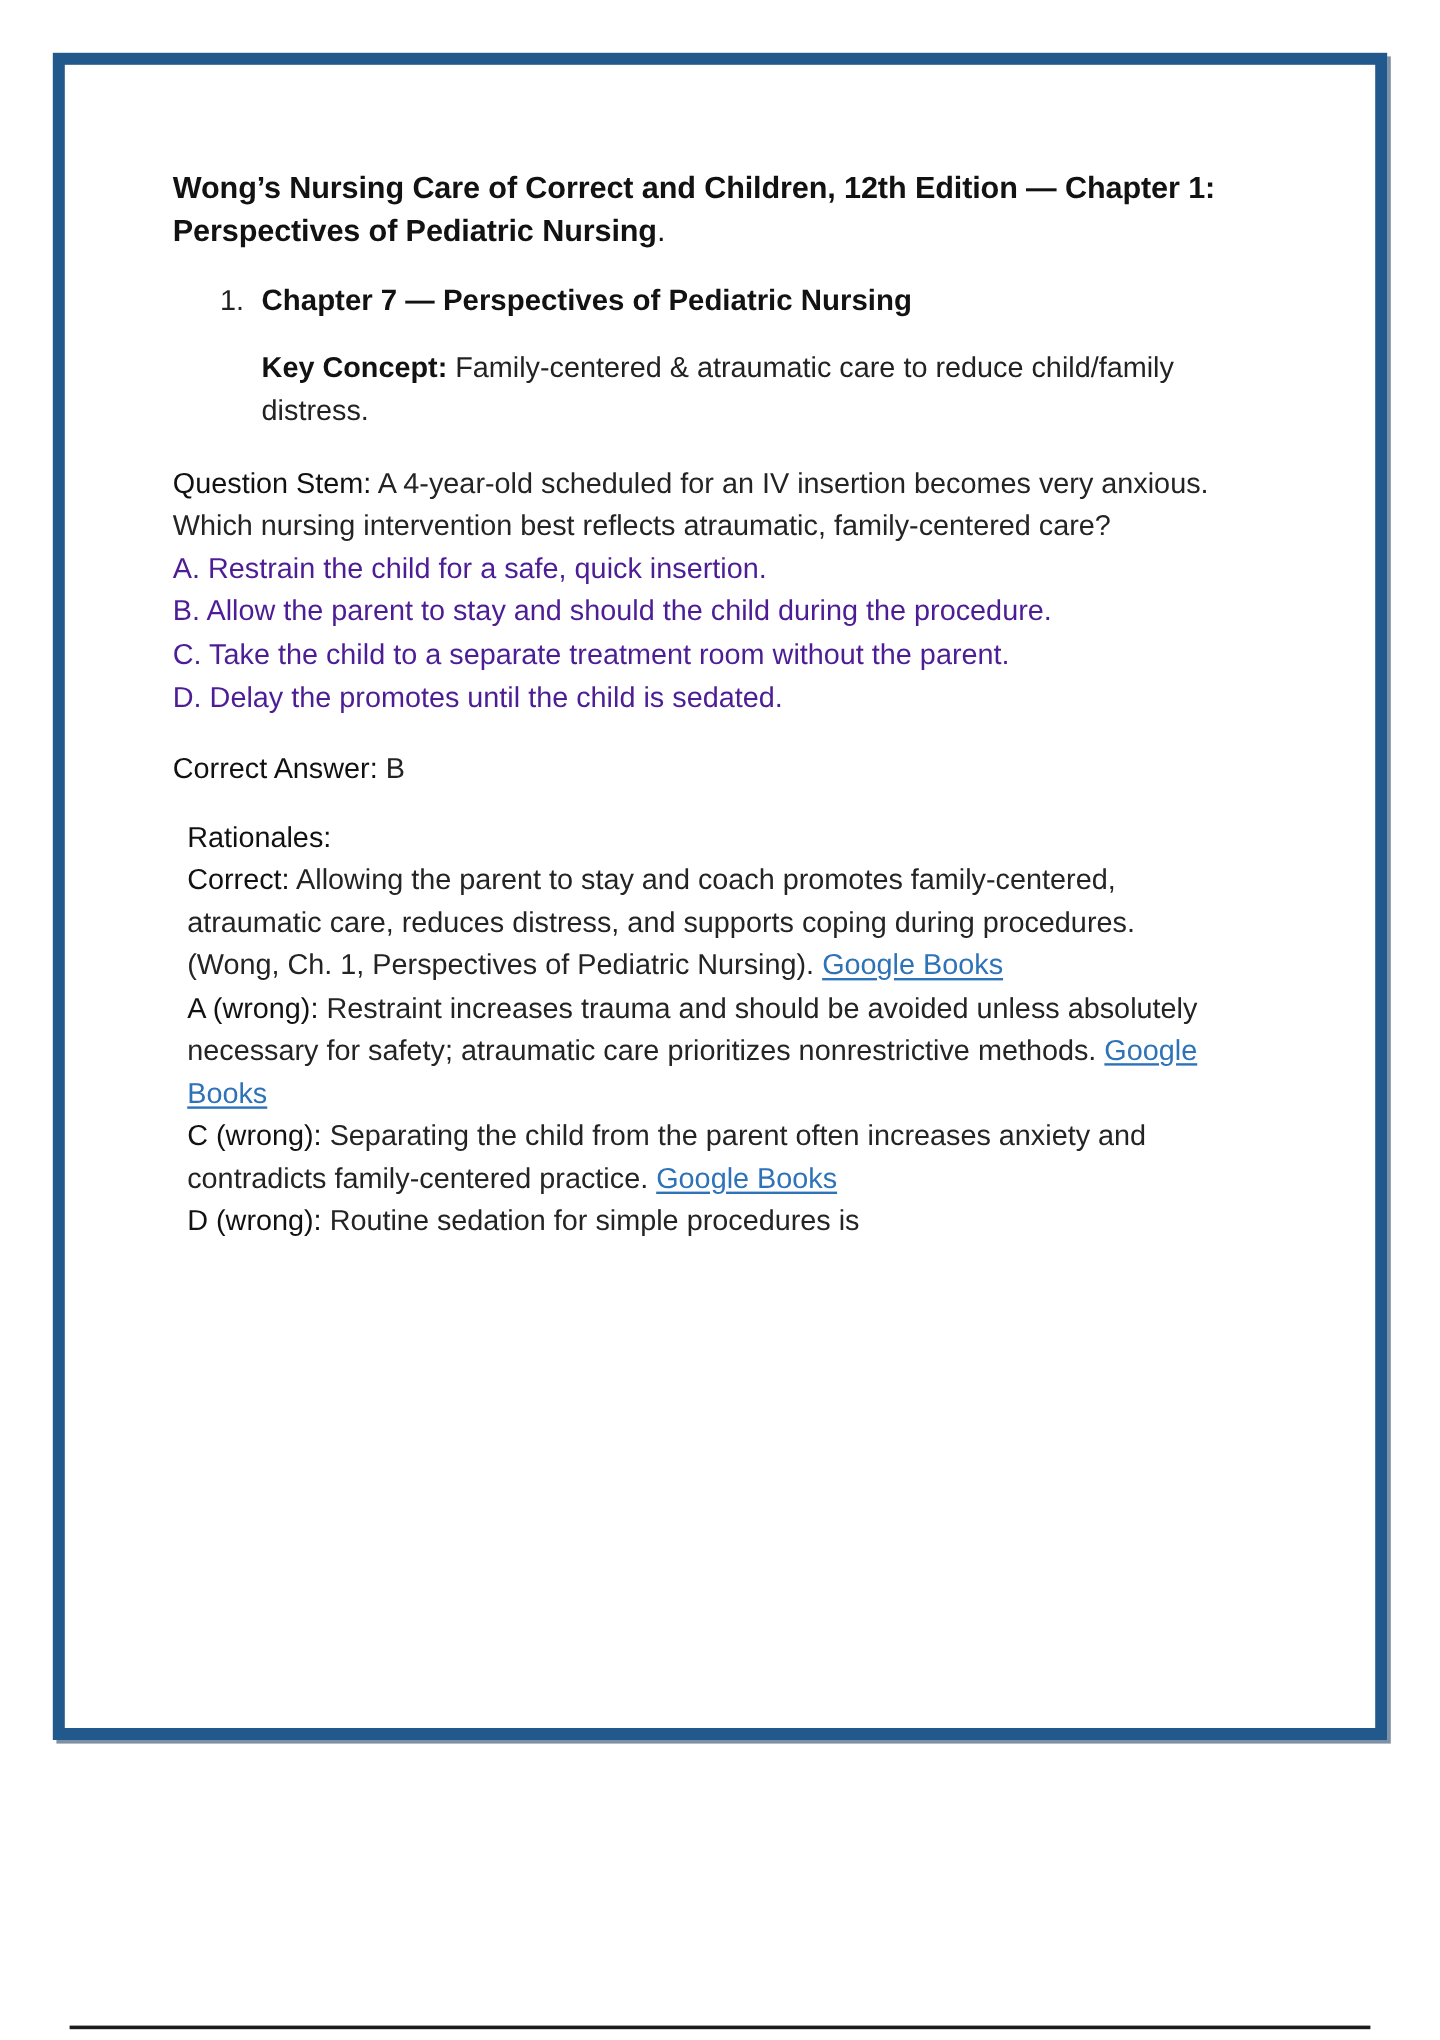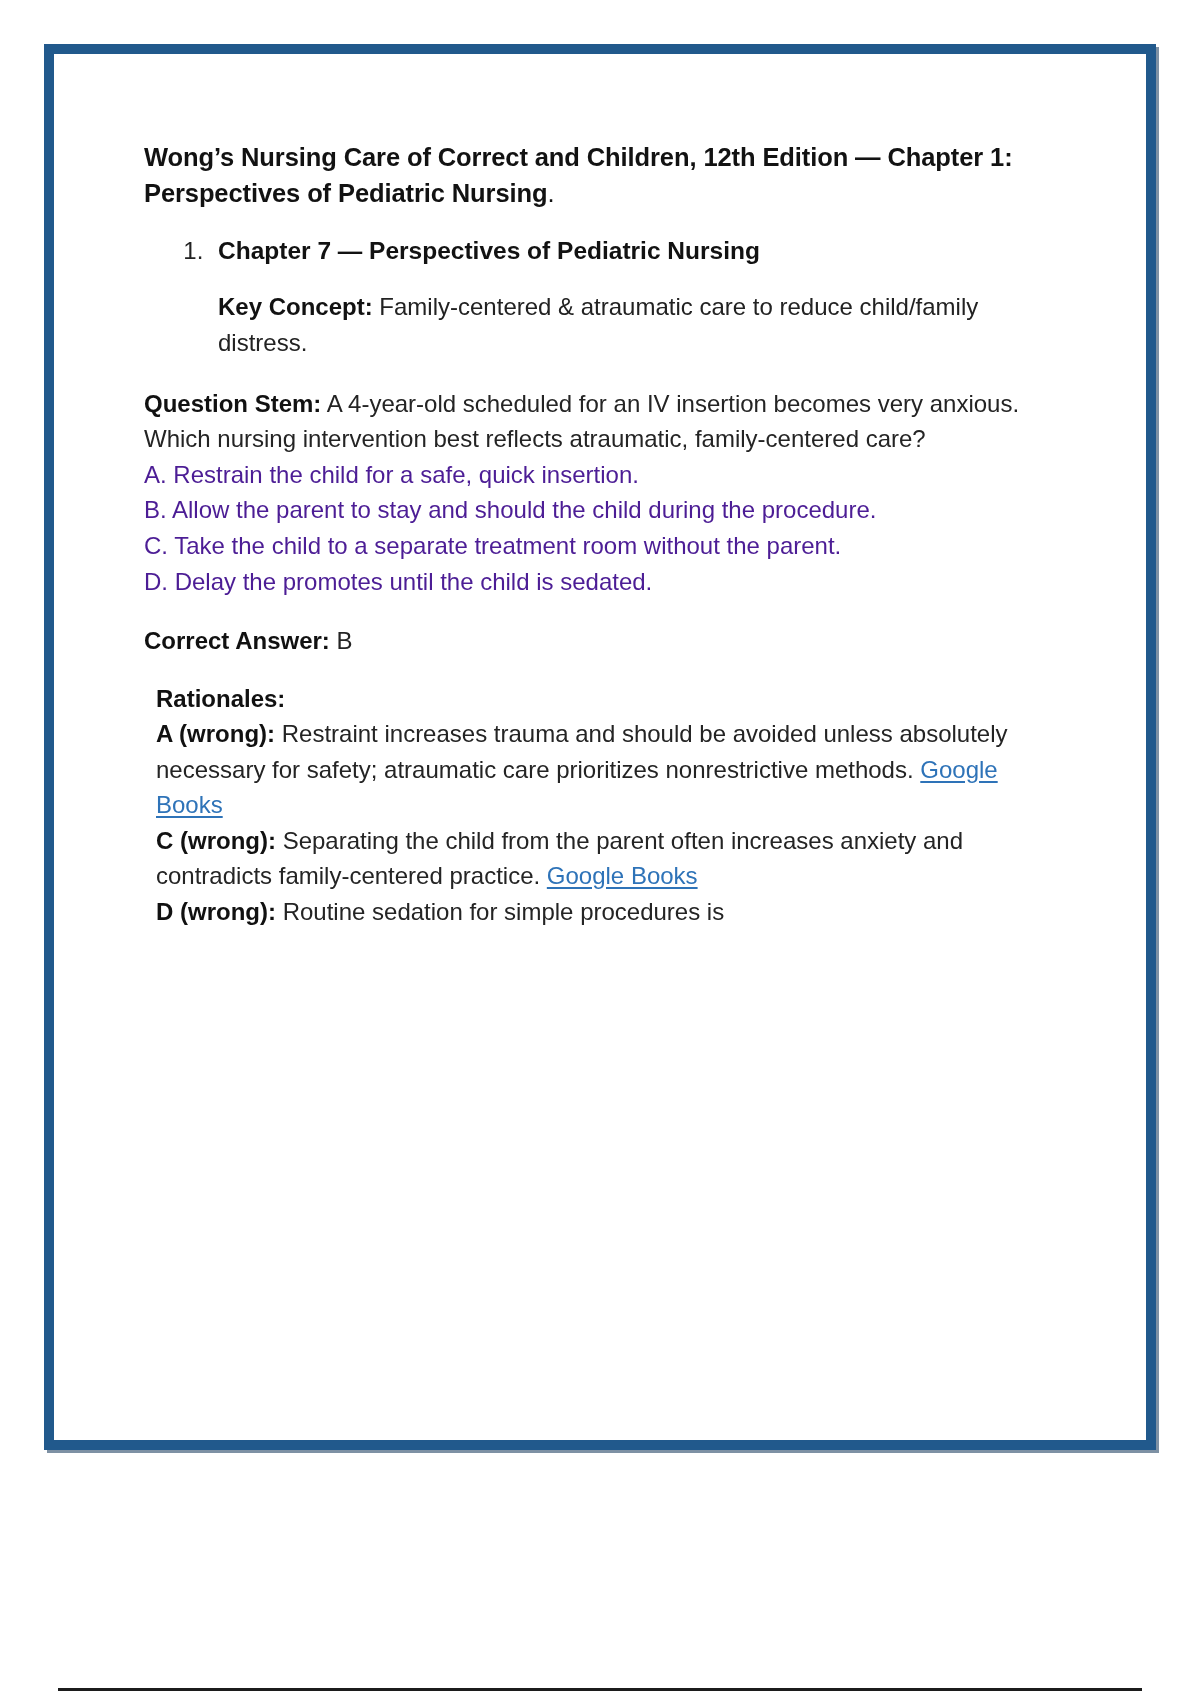--- a/index.html
+++ b/index.html
@@ -81,21 +81,21 @@
   }
   .li-sub b { color: #121212; }
 
   p.para {
     font-size: 24px;
     line-height: 1.48;
     margin: 0 0 22px 0;
     color: #242424;
   }
   p.para b, .lbl {
-    font-weight: bold;
+    font-weight: normal;
     color: #111111;
   }
   p.tight {
     margin-bottom: 0;
   }
 
   .options {
     font-size: 24px;
     line-height: 1.48;
     margin: 0 0 24px 0;
@@ -150,20 +150,21 @@
         <span class="option-line">B. Allow the parent to stay and should the child during the procedure.</span>
         <span class="option-line">C. Take the child to a separate treatment room without the parent.</span>
         <span class="option-line">D. Delay the promotes until the child is sedated.</span>
       </div>
 
       <p class="para"><b class="lbl">Correct Answer:</b><span> B</span></p>
 
       <div class="rationale-block">
         <span class="rationale-item"><b class="lbl">Rationales:</b></span>
 
+        <span class="rationale-item"><b class="lbl">Correct:</b><span> Allowing the parent to stay and coach promotes family-centered, atraumatic care, reduces distress, and supports coping during procedures. (Wong, Ch. 1, Perspectives of Pediatric Nursing). </span><a class="gbooks" href="#">Google Books</a></span>
 
         <span class="rationale-item"><b class="lbl">A (wrong):</b><span> Restraint increases trauma and should be avoided unless absolutely necessary for safety; atraumatic care prioritizes nonrestrictive methods. </span><a class="gbooks" href="#">Google Books</a></span>
 
         <span class="rationale-item"><b class="lbl">C (wrong):</b><span> Separating the child from the parent often increases anxiety and contradicts family-centered practice. </span><a class="gbooks" href="#">Google Books</a></span>
 
         <span class="rationale-item"><b class="lbl">D (wrong):</b><span> Routine sedation for simple procedures is</span></span>
       </div>
 
     </div>
   </div>

